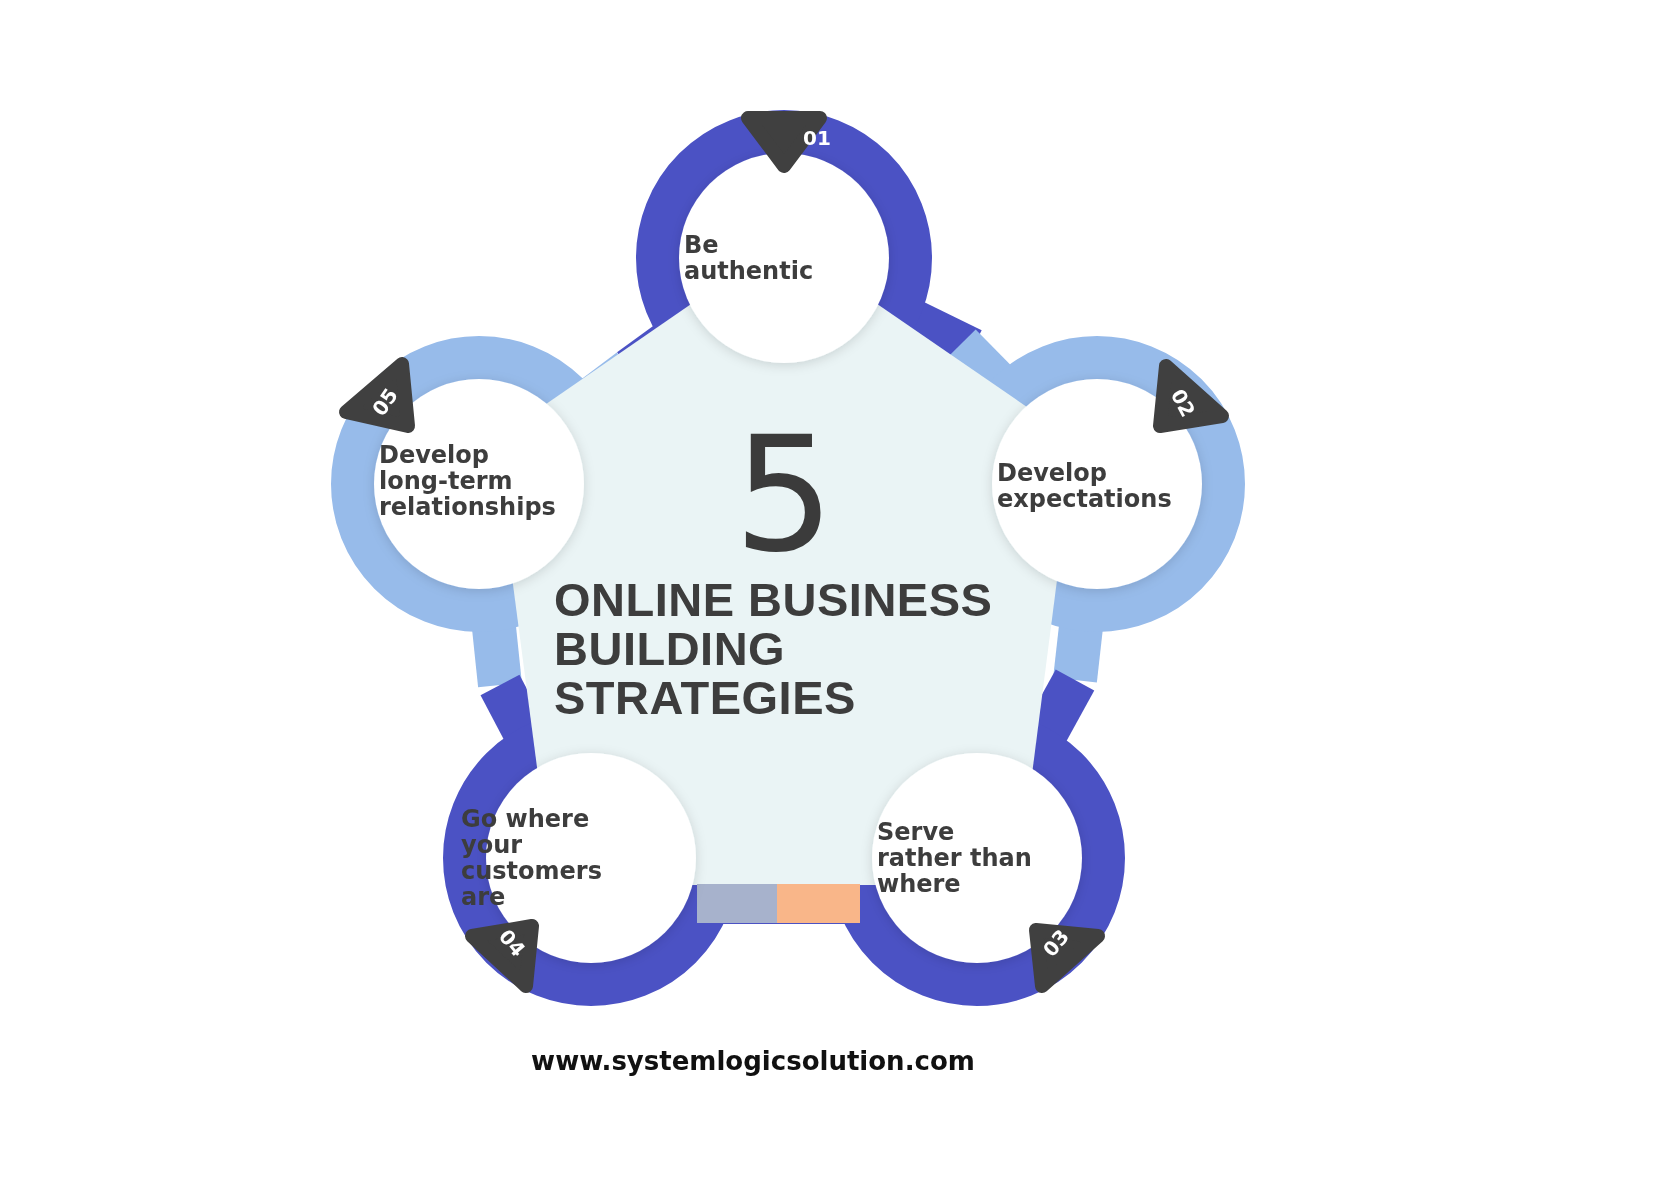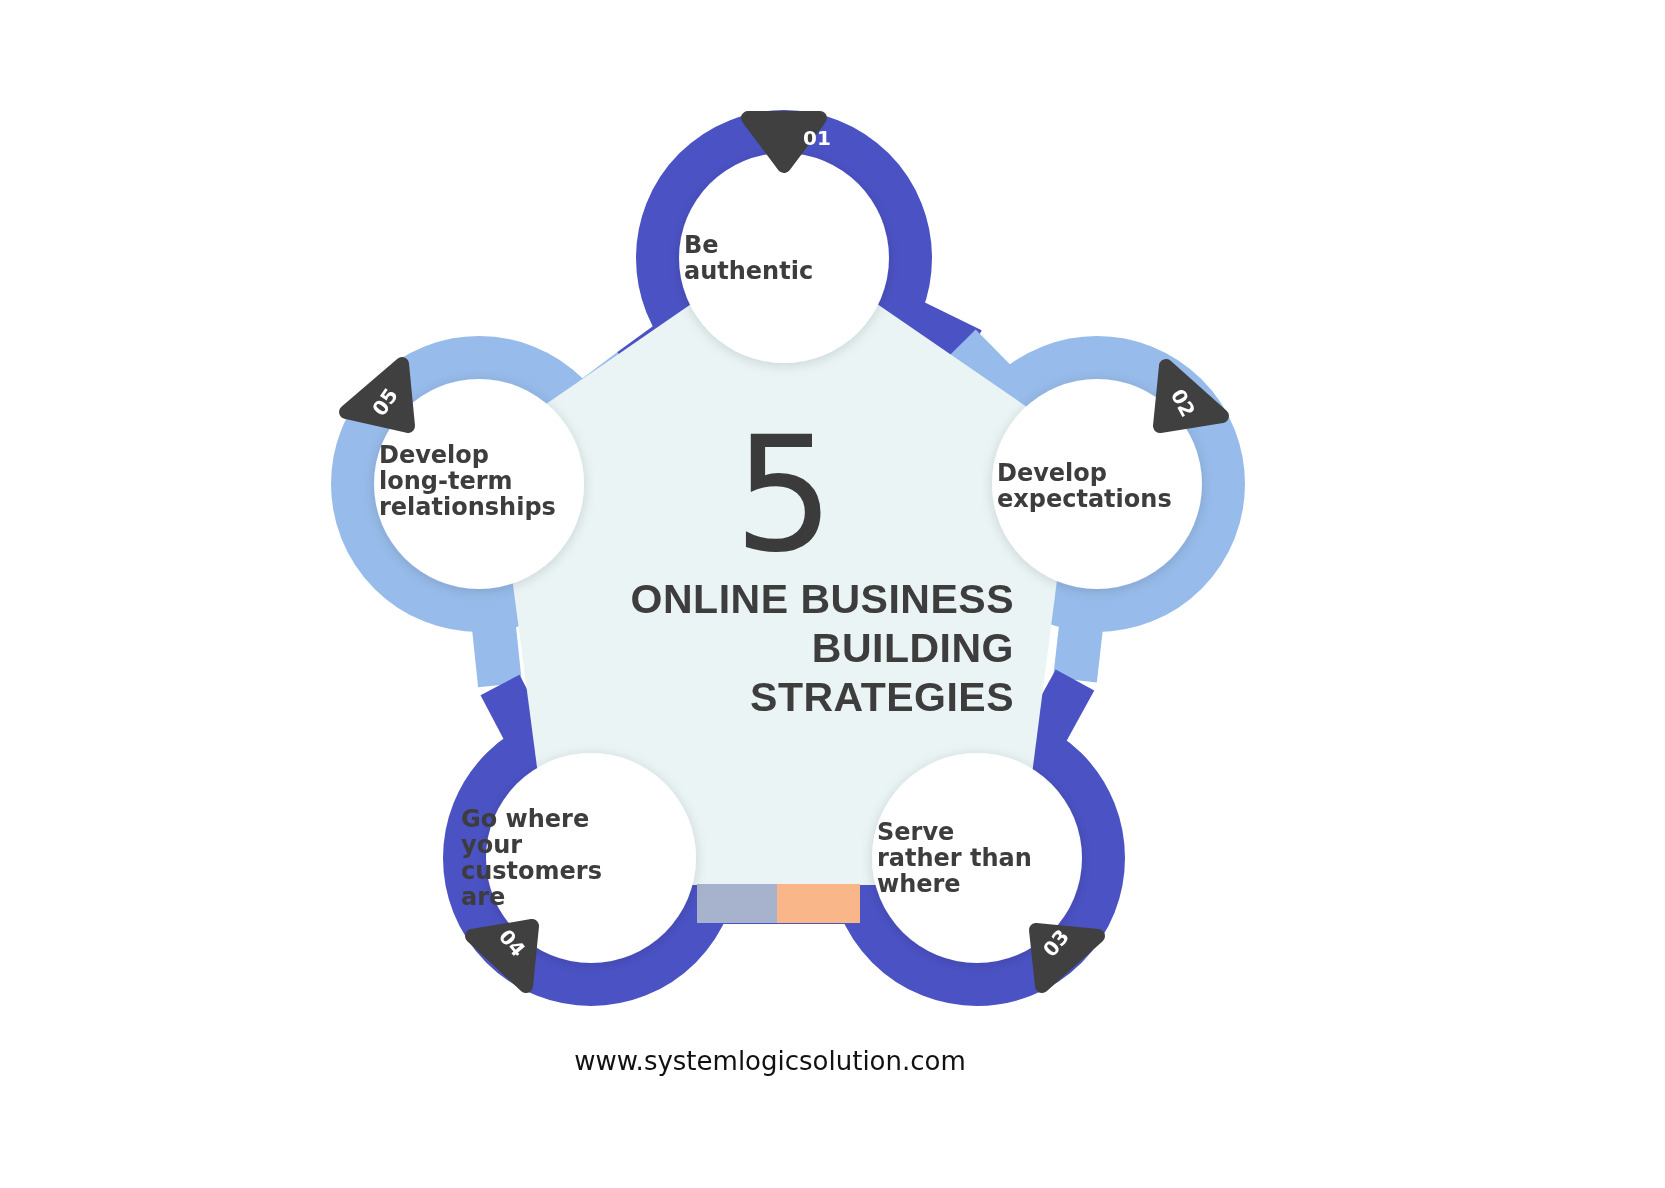--- a/index.html
+++ b/index.html
@@ -16,27 +16,27 @@
     position: absolute; font-family: "DejaVu Sans", sans-serif; font-weight: bold;
     font-size: 20px; color: #ffffff; transform: translate(-50%, -50%);
   }
   .big-five {
     position: absolute; left: 784px; top: 495px; transform: translate(-50%, -50%);
     font-family: "DejaVu Sans", sans-serif; font-weight: normal; font-size: 158px;
     line-height: 158px; color: #3b3b3b;
   }
   .title {
     position: absolute; left: 784px; top: 648px; transform: translate(-50%, -50%);
-    width: 460px; text-align: right;
-    font-family: "Liberation Sans", sans-serif; font-weight: bold; font-size: 41px;
+    width: 460px; text-align: left;
+    font-family: "Liberation Sans", sans-serif; font-weight: bold; font-size: 47px;
     line-height: 49px; color: #3d3d3d; white-space: pre-line; letter-spacing: 0.5px;
   }
   .footer {
-    position: absolute; left: 770px; top: 1061px; transform: translate(-50%, -50%);
-    font-family: "DejaVu Sans", sans-serif; font-weight: normal; font-size: 26px; color: #111111;
+    position: absolute; left: 753px; top: 1061px; transform: translate(-50%, -50%);
+    font-family: "DejaVu Sans", sans-serif; font-weight: bold; font-size: 26px; color: #111111;
   }
 </style>
 </head>
 <body>
 
 <svg id="diagram" width="1665" height="1188" viewBox="0 0 1665 1188">
   <defs>
     <filter id="shadow" x="-30%" y="-30%" width="160%" height="160%">
       <feDropShadow dx="0" dy="2" stdDeviation="6" flood-color="#000000" flood-opacity="0.14"></feDropShadow>
     </filter>

